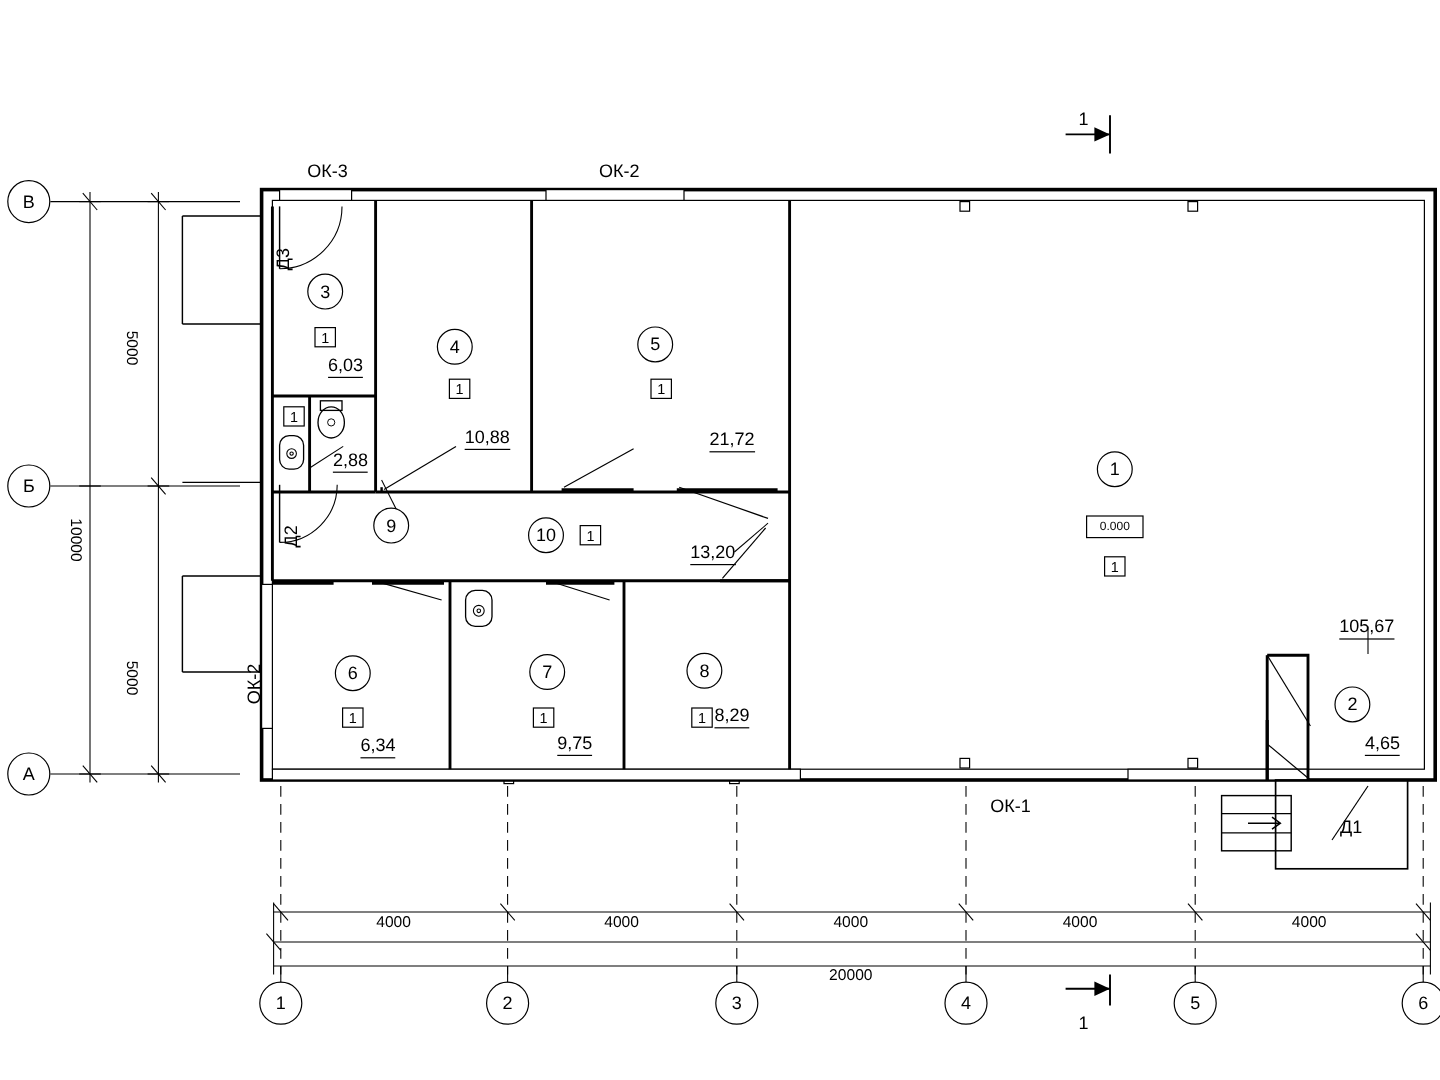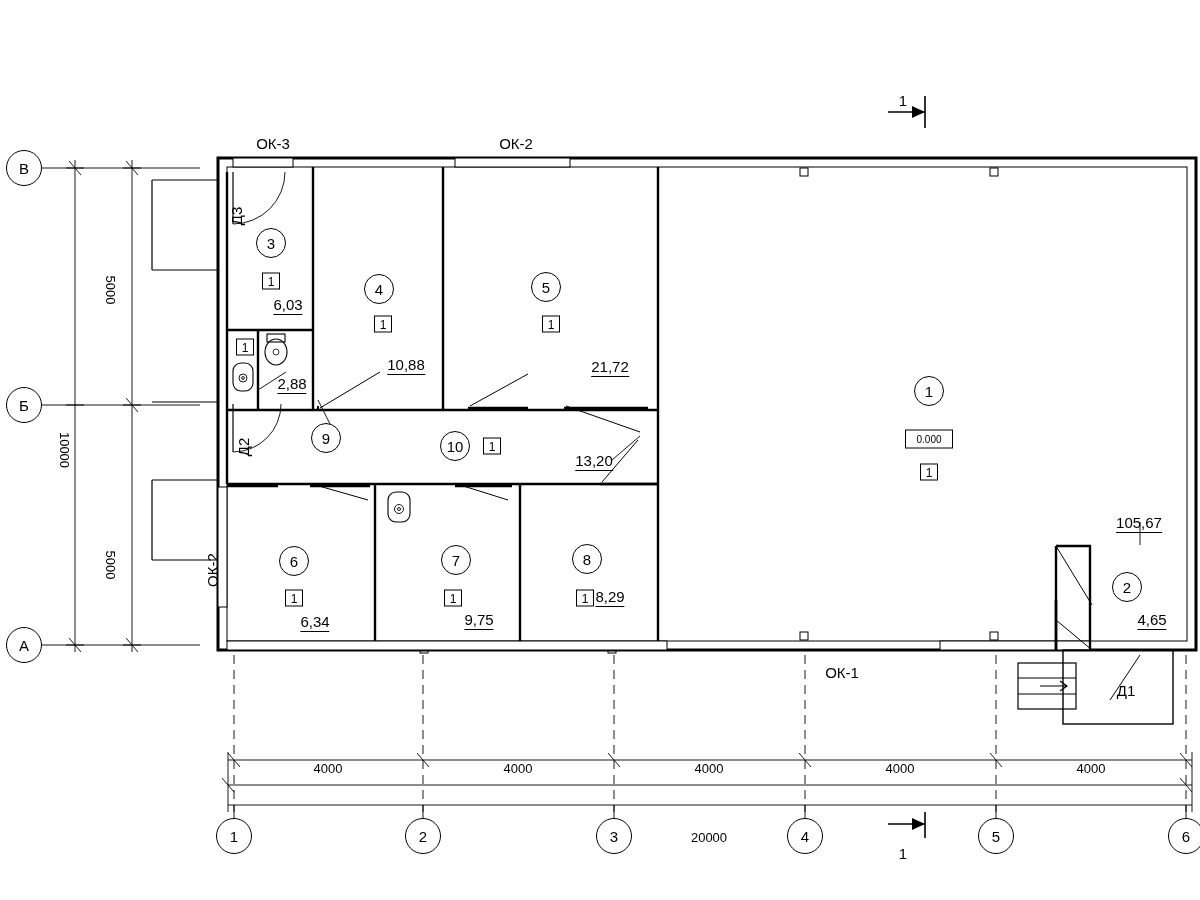--- a/index.html
+++ b/index.html
@@ -209,21 +209,21 @@
 
   <div class="dim vert" style="left:110px;top:290px">5000</div>
   <div class="dim vert" style="left:110px;top:565px">5000</div>
   <div class="dim vert" style="left:64px;top:450px">10000</div>
 
   <div class="dim" style="left:328px;top:768px">4000</div>
   <div class="dim" style="left:518px;top:768px">4000</div>
   <div class="dim" style="left:709px;top:768px">4000</div>
   <div class="dim" style="left:900px;top:768px">4000</div>
   <div class="dim" style="left:1091px;top:768px">4000</div>
-  <div class="dim" style="left:709px;top:837px">20000</div>
+  <div class="dim" style="left:709px;top:812px">20000</div>
 
   <div class="lbl c" style="left:273px;top:143px">ОК-3</div>
   <div class="lbl c" style="left:516px;top:143px">ОК-2</div>
   <div class="lbl c" style="left:842px;top:672px">ОК-1</div>
   <div class="lbl vert" style="left:212px;top:570px">ОК-2</div>
 
   <div class="lbl vert" style="left:236px;top:216px">Д3</div>
   <div class="lbl vert" style="left:243px;top:447px">Д2</div>
   <div class="lbl c" style="left:1126px;top:690px">Д1</div>
 

